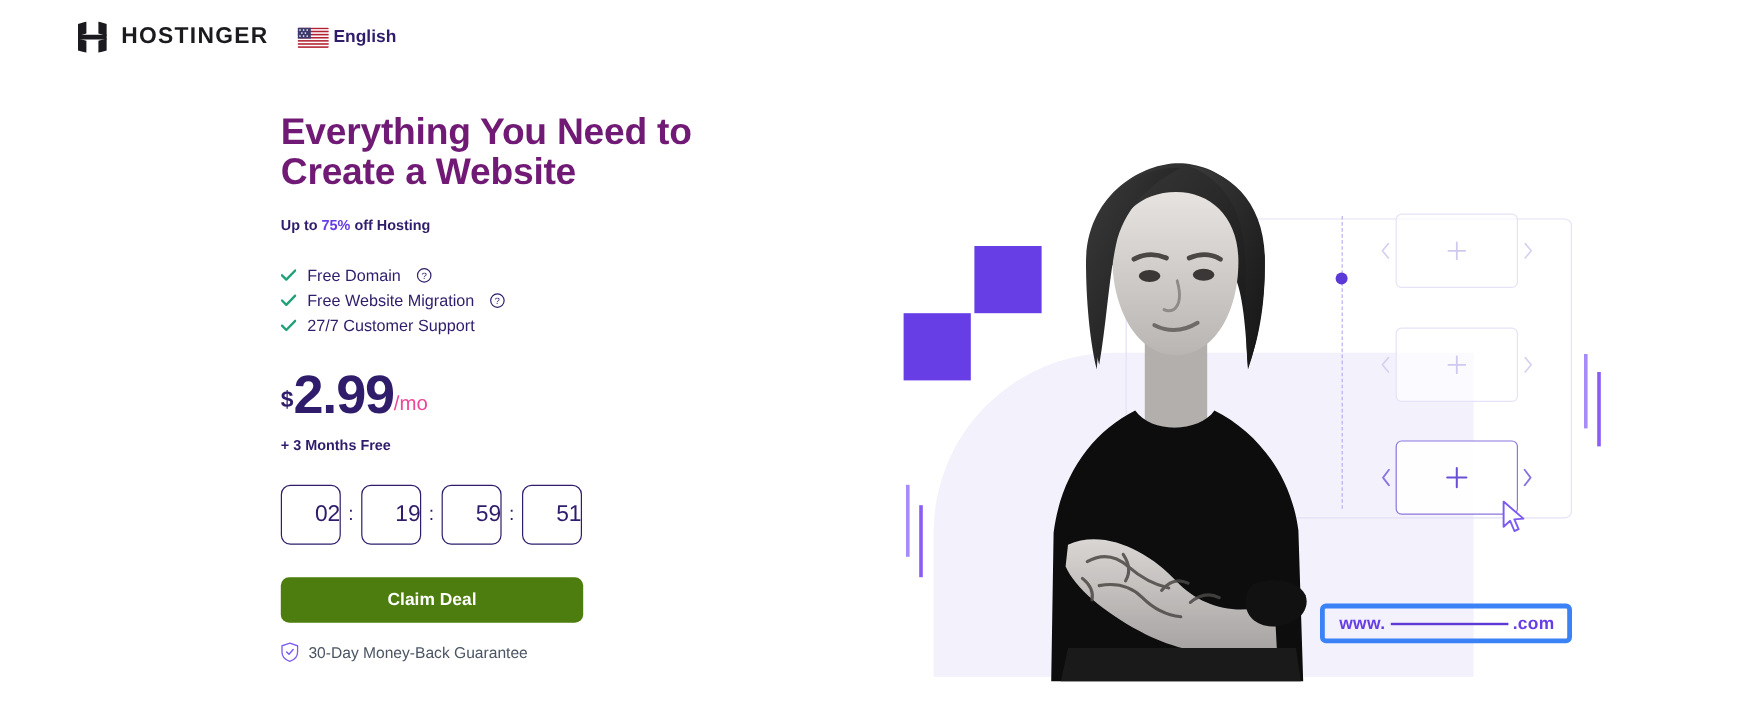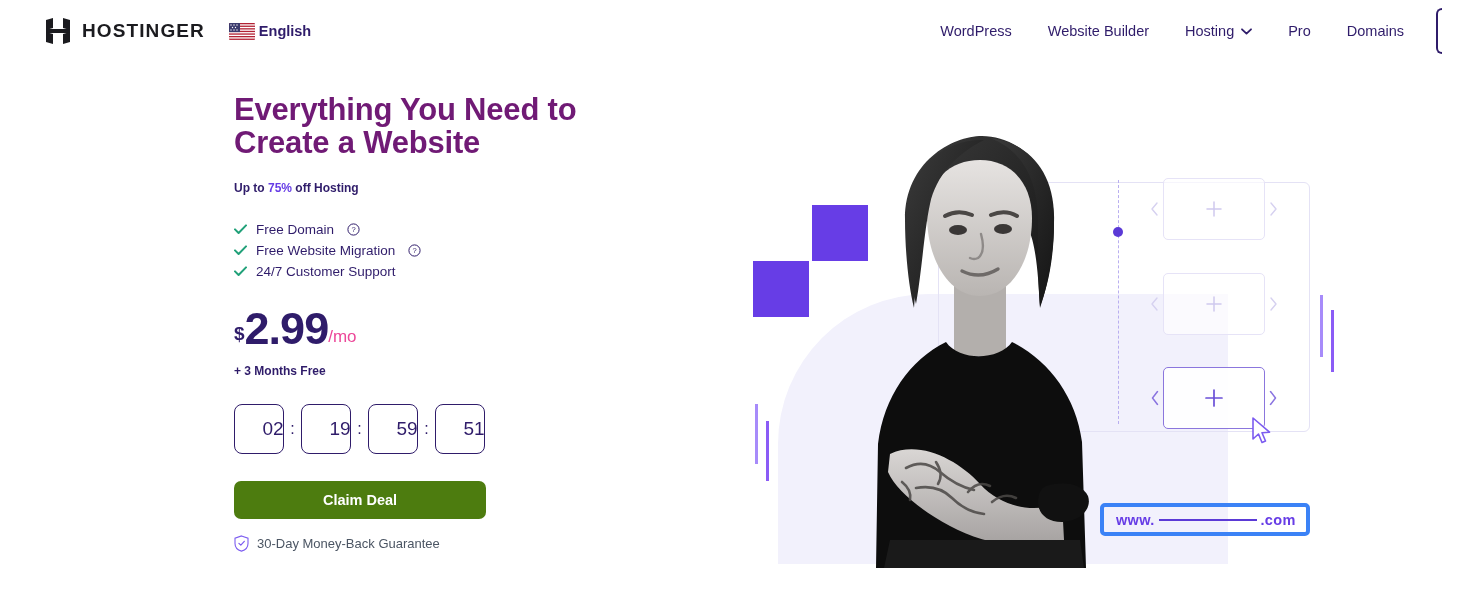--- a/index.html
+++ b/index.html
@@ -9,21 +9,21 @@
     font-family: "Liberation Sans", sans-serif;
     overflow: hidden;
   }
 
   
   .header {
     position: relative;
     height: 62px;
     display: flex;
     align-items: center;
-    padding: 0 0 0 46px;
+    padding: 0 0 0 65px;
   }
   .brand { display: flex; align-items: center; gap: 12px; }
   .logo-mark { width: 24px; height: 26px; display: block; }
   .logo-word {
     font-size: 19px; font-weight: bold; letter-spacing: 1.1px;
     color: #1b1b1f;
   }
   .lang {
     display: flex; align-items: center; gap: 4px;
     margin-left: 24px;
@@ -210,41 +210,20 @@
         <circle cx="3.5" cy="4.5" r="0.7"></circle>
           <circle cx="6.5" cy="4.5" r="0.7"></circle>
         <circle cx="2" cy="7" r="0.7"></circle>
           <circle cx="5" cy="7" r="0.7"></circle>
           <circle cx="8" cy="7" r="0.7"></circle>
       </g>
     </svg>
     <span class="lang-label">English</span>
   </div>
 
-  <nav class="nav">
-    <div class="nav-item">
-      <span>WordPress</span>
-    </div>
-    <div class="nav-item">
-      <span>Website Builder</span>
-    </div>
-    <div class="nav-item">
-      <span>Hosting</span>
-      <svg class="chev" width="11" height="7" viewBox="0 0 11 7">
-        <path d="M1 1.3 L5.5 5.6 L10 1.3" fill="none" stroke="#2f1c6a" stroke-width="1.8" stroke-linecap="round" stroke-linejoin="round"></path>
-      </svg>
-    </div>
-    <div class="nav-item">
-      <span>Pro</span>
-    </div>
-    <div class="nav-item">
-      <span>Domains</span>
-    </div>
-    <div class="edge-btn"></div>
-  </nav>
 </div>
 
 <div class="hero">
 
   <div class="copy">
 
     <h1 class="headline">
       <span>Everything You Need to</span><br>
       <span>Create a Website</span>
     </h1>
@@ -271,21 +250,21 @@
         <span>Free Website Migration</span>
         <svg class="qmark" width="13" height="13" viewBox="0 0 13 13">
           <circle cx="6.5" cy="6.5" r="5.6" fill="none" stroke="#2f1c6a" stroke-width="1"></circle>
           <text x="6.5" y="9.4" font-size="7.6" font-family="Liberation Sans, sans-serif" fill="#2f1c6a" text-anchor="middle">?</text>
         </svg>
       </li>
       <li class="feat">
         <svg class="tick" width="13" height="11" viewBox="0 0 13 11">
           <path d="M1 5.4 L4.6 9 L12 1.4" fill="none" stroke="#21a179" stroke-width="2" stroke-linecap="round" stroke-linejoin="round"></path>
         </svg>
-        <span>24/7 Customer Support</span>
+        <span>27/7 Customer Support</span>
       </li>
     </ul>
 
     <div class="price-row">
       <span class="cur">$</span>
       <span class="amt">2.99</span>
       <span class="per">/mo</span>
     </div>
 
     <div class="bonus">+ 3 Months Free</div>

